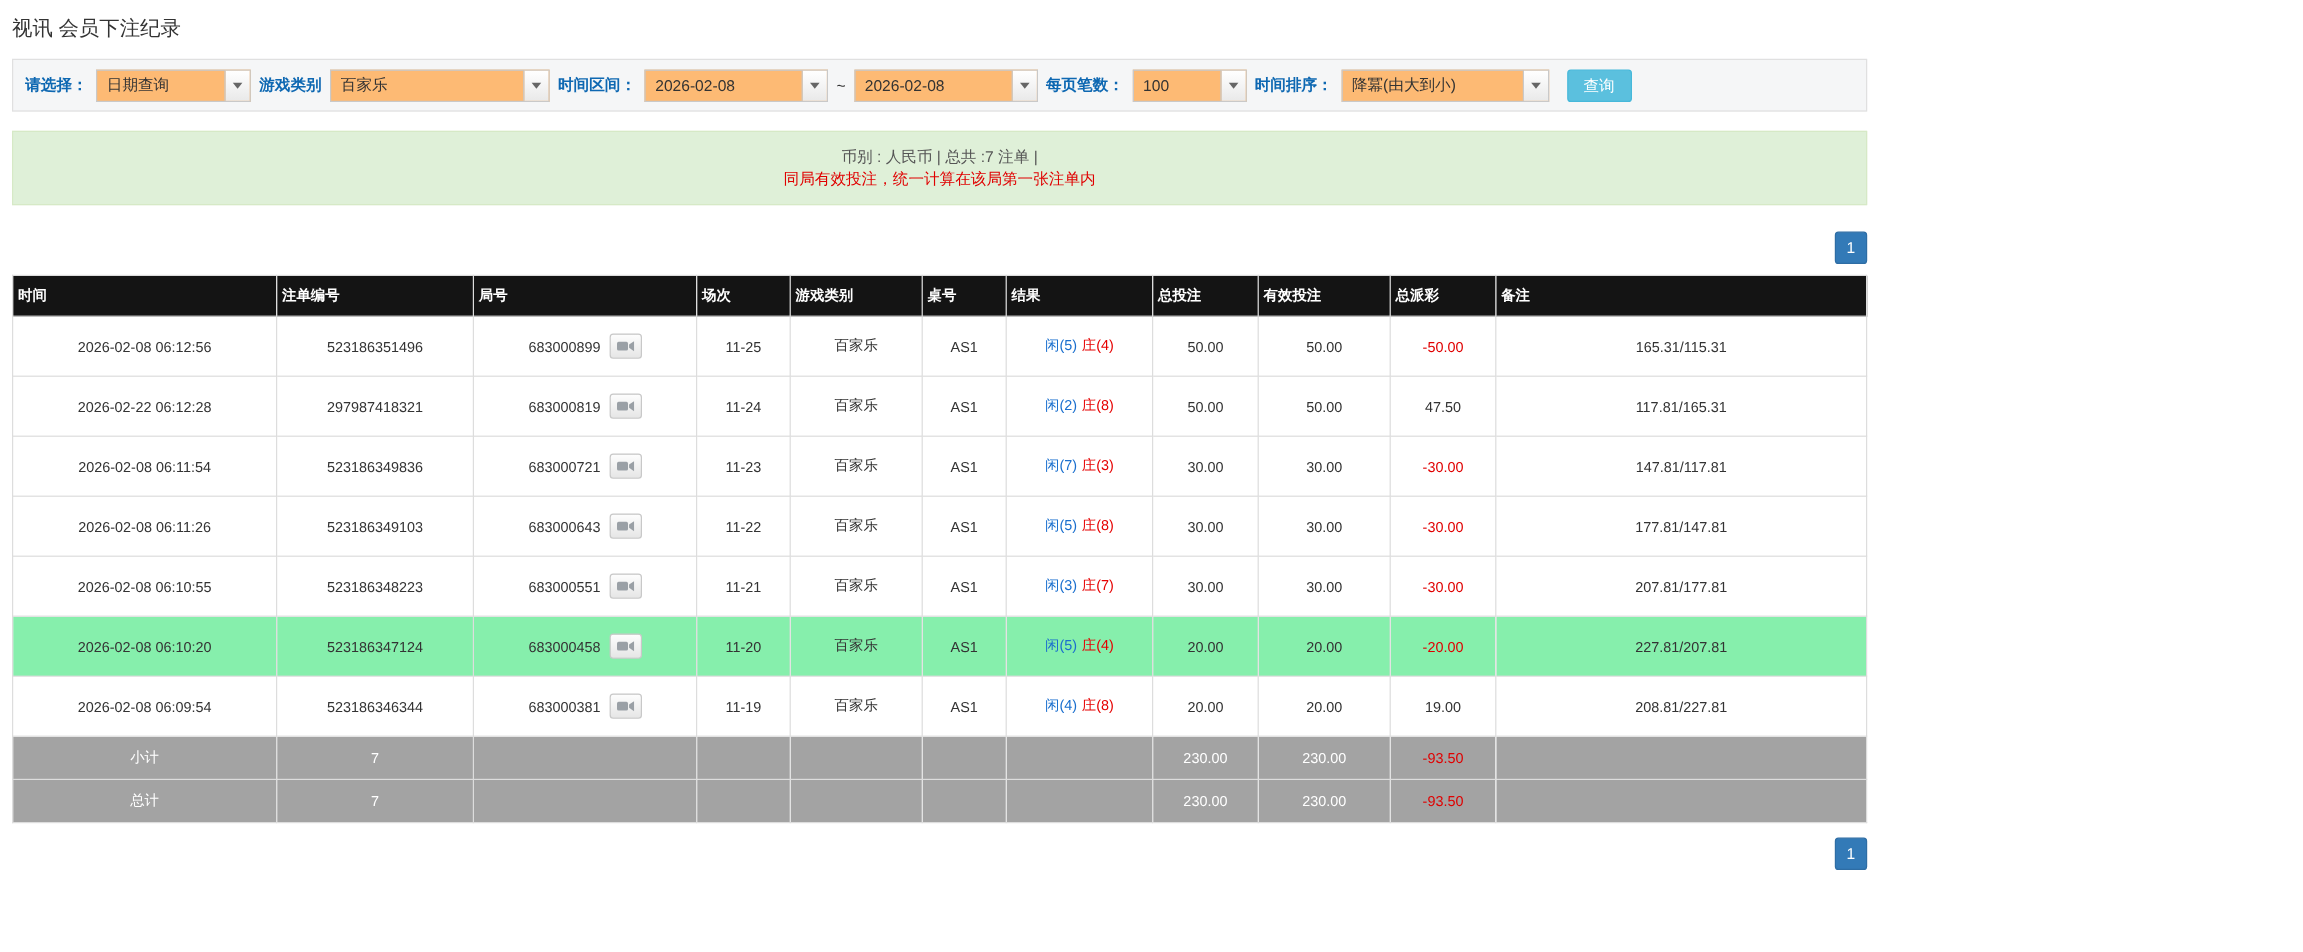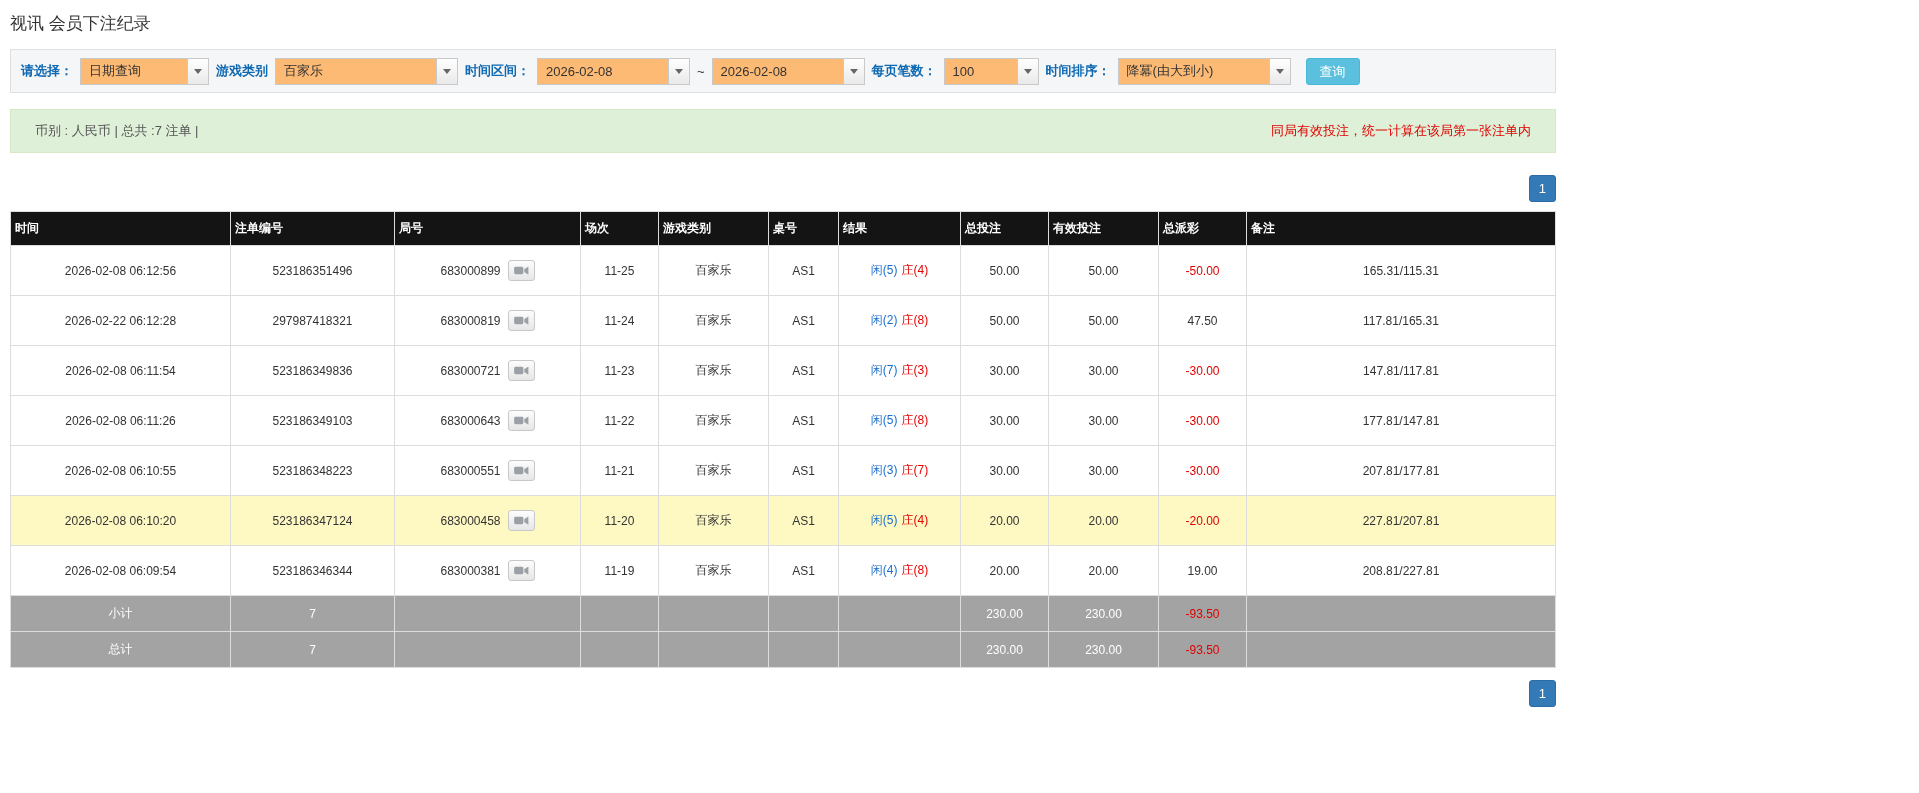--- a/index.html
+++ b/index.html
@@ -50,22 +50,22 @@
   .search-btn {
     margin-left:8px; background:#5bc0de; border:1px solid #46b8da;
     color:#fff; font-size:13px; padding:6px 13px; border-radius:3px;
     cursor:pointer; font-family:inherit; line-height:1;
   }
 
   
   .summary-bar {
     margin-top:16px;
     background:#dff0d8; border:1px solid #d6e9c6;
-    padding:12px 24px; display:flex; justify-content:space-between; align-items:center;
-    font-size:13px; color:#555;
+    padding:12px 8px; display:flex; justify-content:space-between; align-items:center;
+    font-size:13px; color:#555;flex-direction:column;
   }
   .summary-bar .red { color:#e00000; }
 
   
   .pager { display:flex; justify-content:flex-end; }
   .pager.top { margin:22px 0 9px 0; }
   .pager.bottom { margin:12px 0 0 0; }
   .page-btn {
     display:inline-block; min-width:14px; text-align:center;
     background:#337ab7; border:1px solid #2e6da4; color:#fff;
@@ -78,21 +78,21 @@
   }
   table.records th {
     background:#141414; color:#fff; font-weight:bold;
     border:1px solid #ddd; padding:8px 4px; text-align:left;
     white-space:nowrap;
   }
   table.records td {
     border:1px solid #ddd; padding:14px 4px; text-align:center;
     color:#333; background:#fff; white-space:nowrap; overflow:hidden;
   }
-  tr.highlight td { background:#fef9c3; }
+  tr.highlight td { background:#86efac; }
   td.blue, .blue { color:#337ab7; }
   td.blue { cursor:pointer; }
   .player { color:#1a6fce; }
   .banker { color:#e60000; margin-left:4px; }
   .neg { color:#e00000 !important; }
 
   .round-cell { display:flex; align-items:center; justify-content:center; gap:7px; }
   .icon-btn {
     display:inline-flex; align-items:center; justify-content:center;
     padding:4px 5px; border:1px solid #c8c8c8; border-radius:3px;

